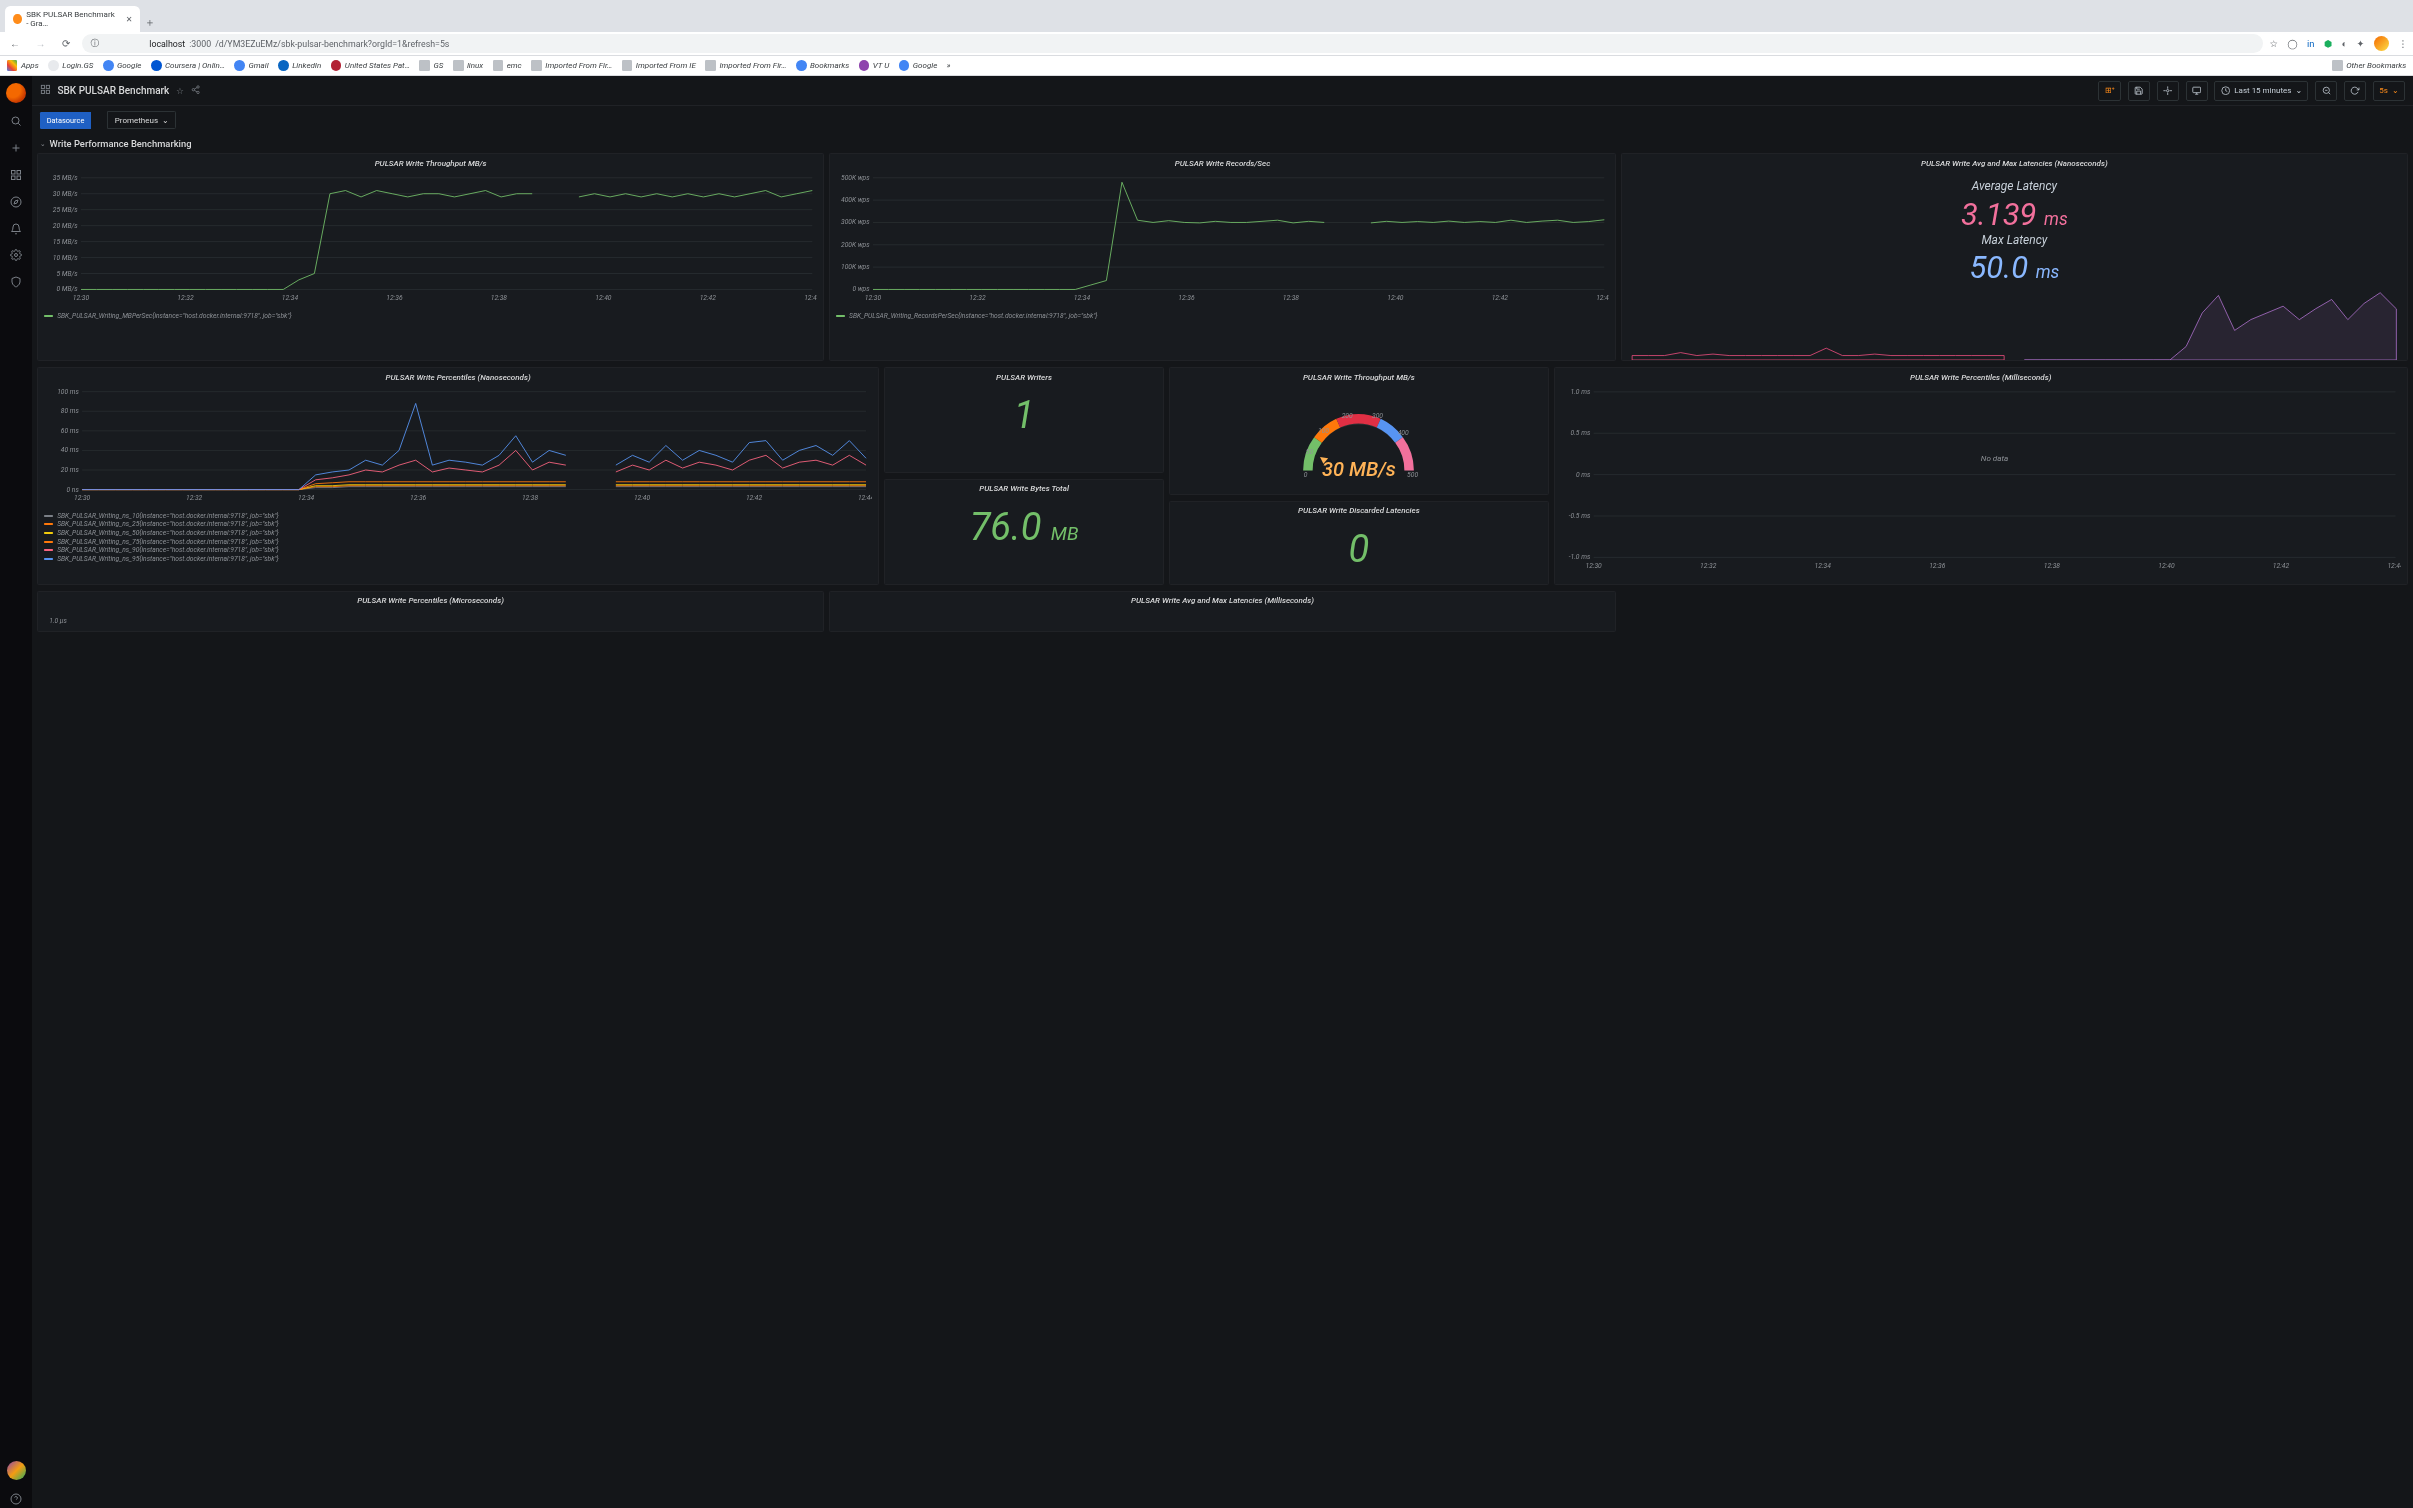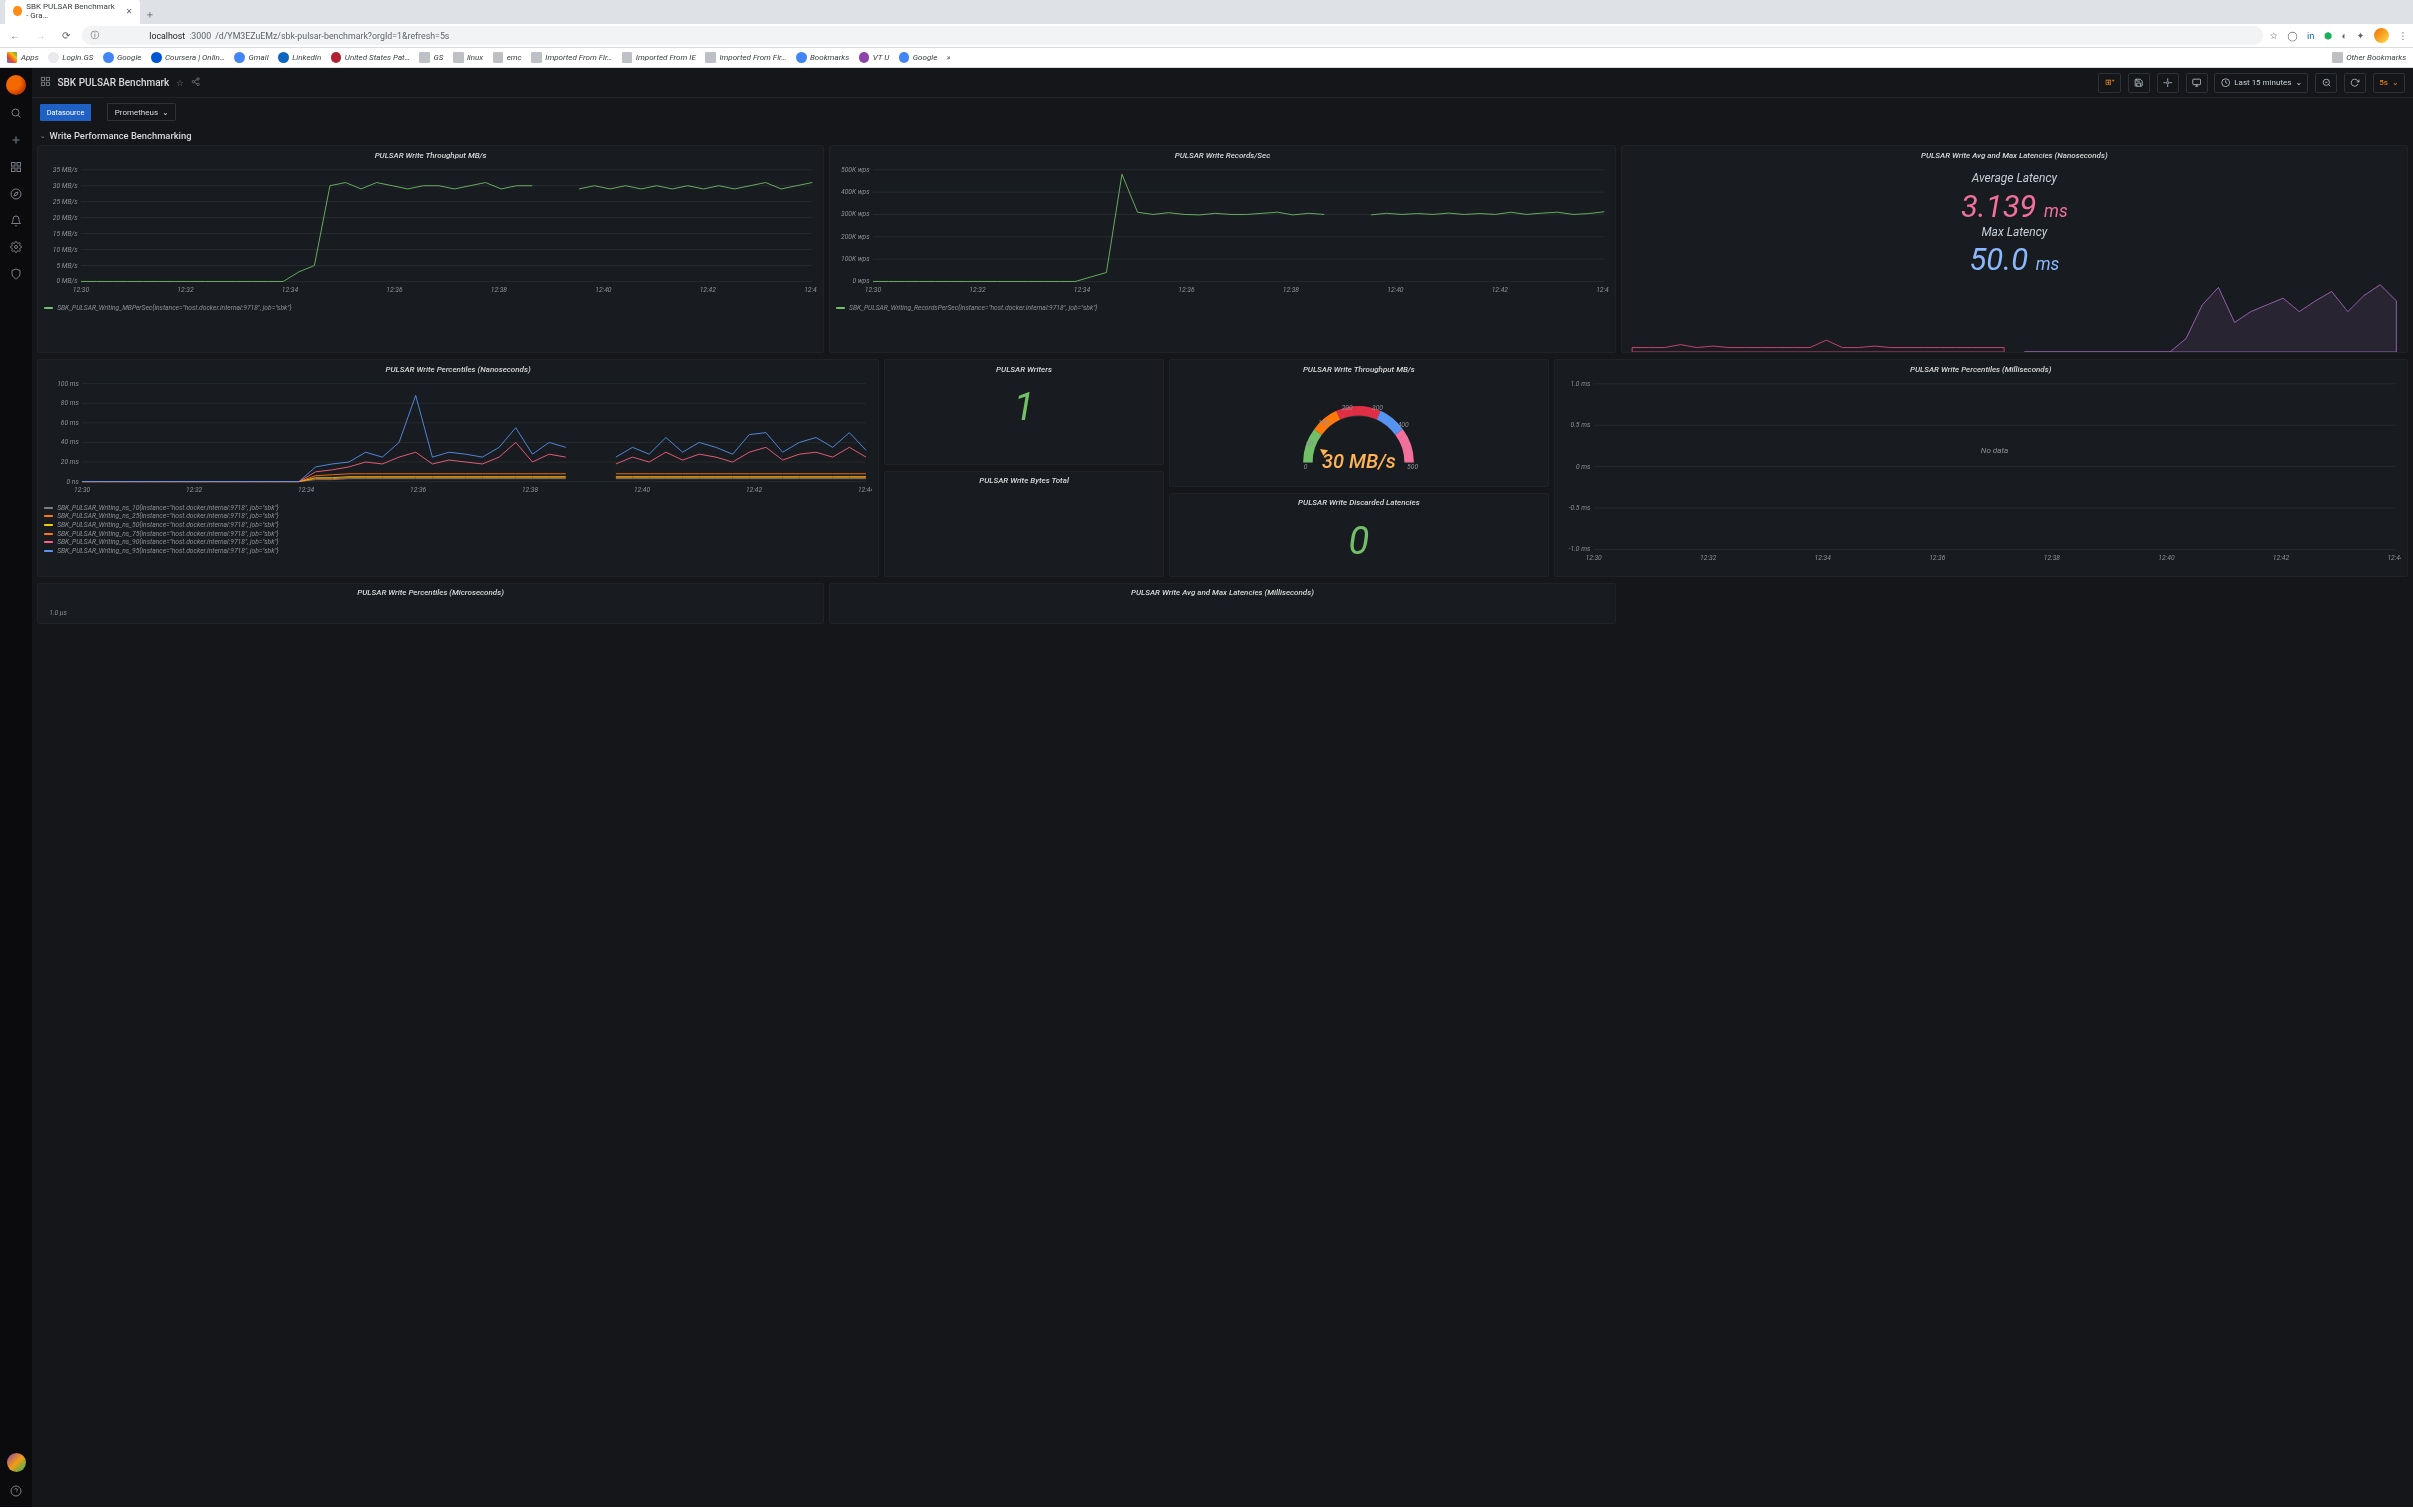--- a/index.html
+++ b/index.html
@@ -1,20 +1,20 @@
 <!DOCTYPE html>
 <html style="font-size:10.8px"><head>
 <meta charset="utf-8">
 <style>
 * { margin:0; padding:0; box-sizing:border-box; font-family: -apple-system, BlinkMacSystemFont, "Segoe UI", Roboto, sans-serif; }
 body { background:#fff; overflow:hidden; }
 
 
 .chrome { background:#dee1e6; }
-.tab-bar { display:flex; align-items:flex-end; height:24px; padding:2.7px 5.4px 0; }
+.tab-bar { display:flex; align-items:flex-end; height:32px; padding:2.7px 5.4px 0; }
 .tab { background:#fff; border-radius:5.4px 5.4px 0 0; padding:4px 8px; display:flex; align-items:center; gap:4px; font-size:8px; color:#3c4043; max-width:135px; }
 .tab .favicon { width:10.8px; height:10.8px; background:#ff8c1a; border-radius:50%; }
 .tab .close { margin-left:4px; color:#5f6368; cursor:pointer; }
 .new-tab { width:19px; height:19px; display:flex; align-items:center; justify-content:center; color:#5f6368; cursor:pointer; }
 .addr-bar { background:#fff; display:flex; align-items:center; height:24px; padding:0 5.4px; gap:6.7px; border-bottom:0.7px solid #dadce0; }
 .nav-btn { width:19px; color:#5f6368; text-align:center; cursor:pointer; font-size:10px; }
 .nav-btn.disabled { color:#bdc1c6; }
 .url-box { flex:1; display:flex; align-items:center; height:19px; background:#f1f3f4; border-radius:9.4px; padding:0 8px; font-size:8.8px; color:#202124; gap:4px; }
 .url-box .host { color:#202124;padding-left:46px; }
 .url-box .path { color:#5f6368; }
@@ -498,20 +498,21 @@
           </div>
       </div>
 
       <div class="colstack">
         <div class="panel">
           <div class="panel-title">PULSAR Writers</div>
           <div class="singlestat">1</div>
         </div>
         <div class="panel">
           <div class="panel-title">PULSAR Write Bytes Total</div>
+          <div class="singlestat"><span>76.0</span> <span class="unit">MB</span></div>
         </div>
       </div>
 
       <div class="colstack">
         <div class="panel">
           <div class="panel-title">PULSAR Write Throughput MB/s</div>
           <div class="gauge-wrap">
             <svg width="135" height="88" viewBox="0 0 200 130">
               <path d="M 25 110 A 75 75 0 0 1 175 110" stroke="#2c3235" stroke-width="14" fill="none"></path>
               <path d="M 25 110 A 75 75 0 0 1 40 65" stroke="#73bf69" stroke-width="14" fill="none"></path>

